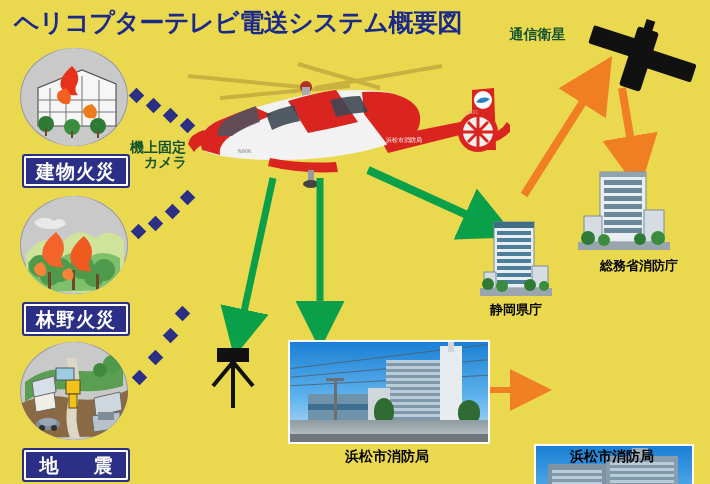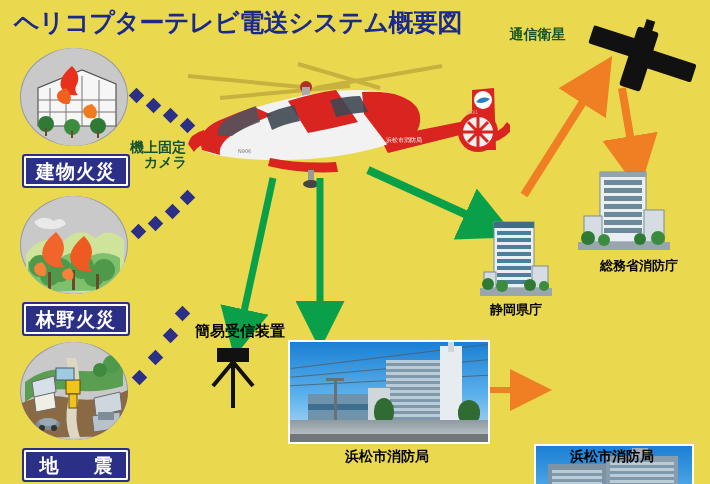--- a/index.html
+++ b/index.html
@@ -278,21 +278,20 @@
 
     <line x1="368" y1="170" x2="487" y2="224" stroke="#0aa04a" stroke-width="8" marker-end="url(#gh)"></line>
 
     <line x1="524" y1="195" x2="595" y2="83" stroke="#ef7f22" stroke-width="8" marker-end="url(#oh)"></line>
 
     <line x1="622" y1="88" x2="634" y2="160" stroke="#ef7f22" stroke-width="8" marker-end="url(#oh)"></line>
 
     <line x1="490" y1="390" x2="528" y2="390" stroke="#ef7f22" stroke-width="6" marker-end="url(#oh)"></line>
   </svg>
 
-  <div class="abs jlabel" style="left:176px;top:322px;width:128px;font-size:15px;">簡易受信装置</div>
   <div class="abs" style="left:205px;top:348px;width:56px;height:62px;">
     <svg viewBox="0 0 56 62" width="56" height="62">
       <rect x="12" y="0" width="32" height="14" fill="#111"></rect>
       <rect x="26" y="10" width="4" height="50" fill="#111"></rect>
       <line x1="28" y1="14" x2="8" y2="38" stroke="#111" stroke-width="4"></line>
       <line x1="28" y1="14" x2="48" y2="38" stroke="#111" stroke-width="4"></line>
       <path d="M22 20 L28 10 L34 20 z" fill="#111"></path>
     </svg>
   </div>
 

